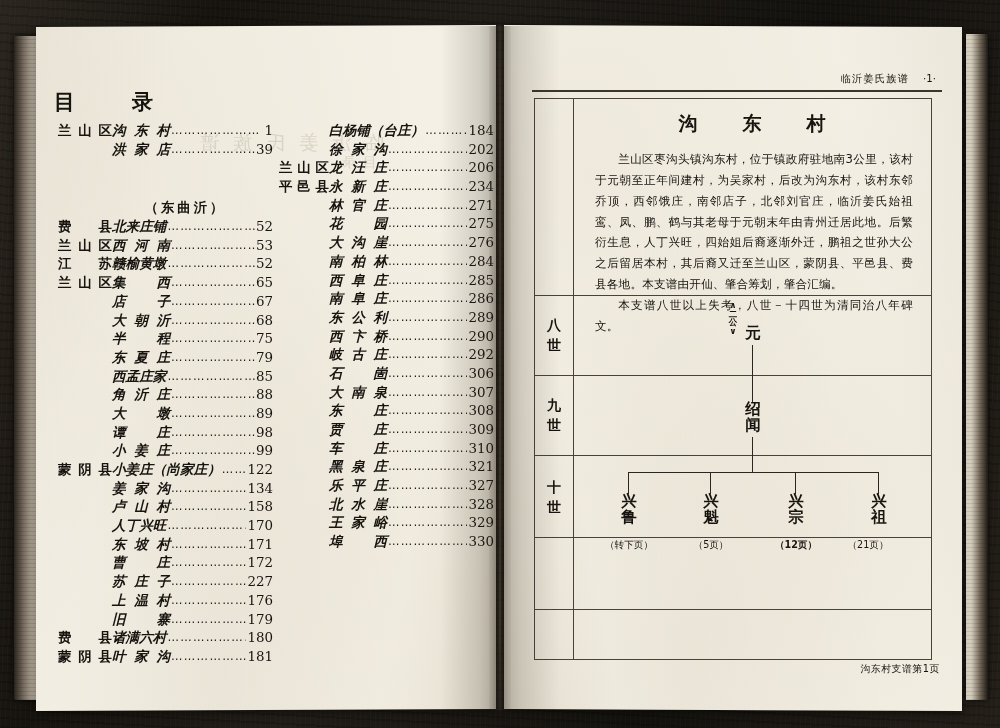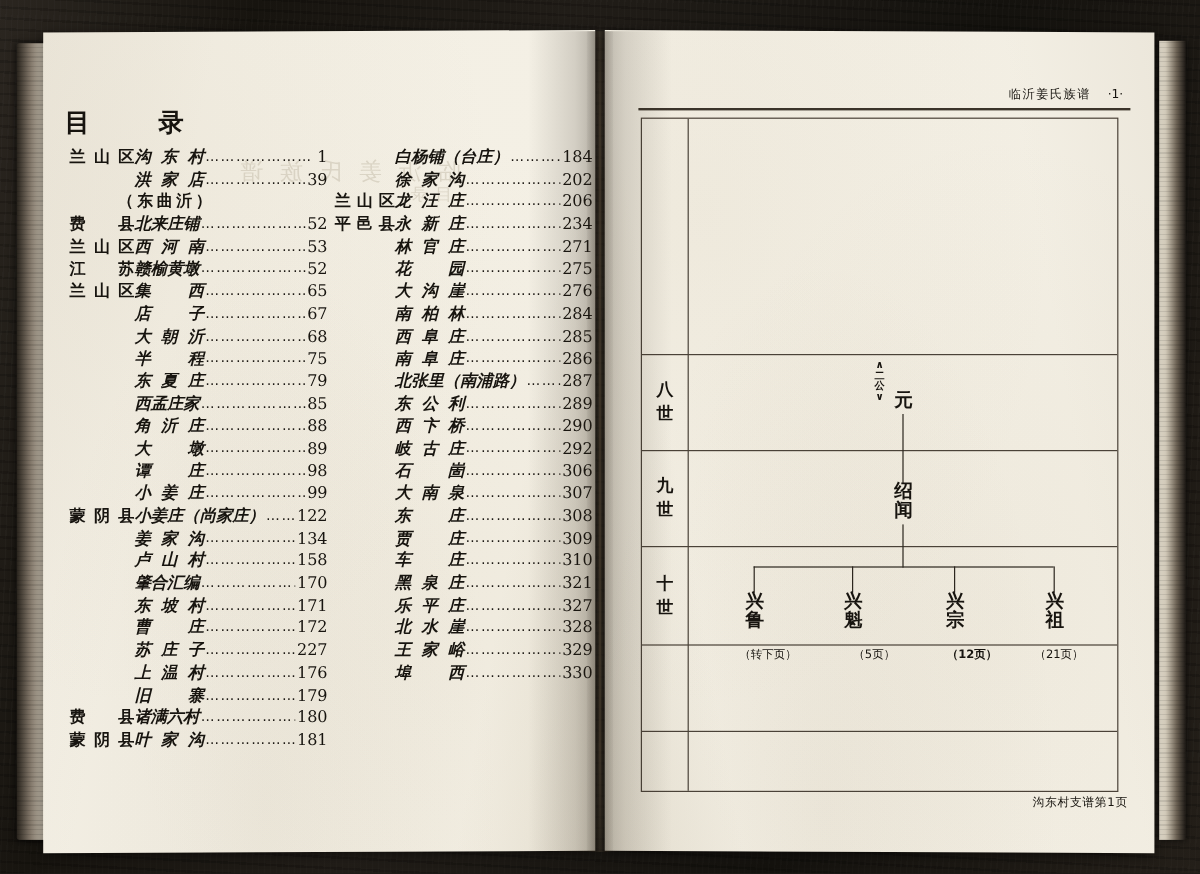--- a/index.html
+++ b/index.html
@@ -133,22 +133,22 @@
     font-size:13.6px; font-weight:600;font-style:italic;
   }
   .w4 { width:58px; }
   .leaders {
     flex:1 1 auto; overflow:hidden; white-space:nowrap;
     letter-spacing:1.3px; font-size:11.5px; color:#1b1712;
     margin:0 1px 0 1px; position:relative; top:-1px;
   }
   .pageno { flex:0 0 auto; font-size:13.4px; font-family:"DejaVu Serif","Liberation Serif",serif; }
   .subhead {
-    height:18.7px; font-size:13.3px; text-align:left; letter-spacing:3px;
-    padding-left:40px; font-weight:600;
+    height:18.7px; font-size:13.3px; text-align:center; letter-spacing:3px;
+    padding-left:40px; font-weight:600;margin-top:40px;
   }
 
   
   .gen-page {
     position:absolute; left:504px; top:26px; width:458px; height:684px;
     color:#17140f;
   }
   .run-head {
     position:absolute; right:26px; top:46px;
     font-size:10.2px; letter-spacing:1.2px; white-space:nowrap;text-align:center;
@@ -198,21 +198,21 @@
   }
   .node span { display:block; }
   .node-mark {
     position:absolute; font-size:8.5px; line-height:1.0; width:14px;
     text-align:center; font-weight:600; letter-spacing:0;
   }
   .node-mark span{ display:block; }
   .vline { position:absolute; width:1.3px; background:#2c261e; }
   .hline { position:absolute; height:1.3px; background:#2c261e; }
   .ref {
-    position:absolute; font-size:9.6px; text-align:right;
+    position:absolute; font-size:9.6px; text-align:center;
     width:70px; margin-left:-35px; white-space:nowrap;
   }
   .foot-note {
     position:absolute; right:22px; bottom:34px;
     font-size:9.8px; letter-spacing:.6px;margin-left:47px;
   }
 </style>
 </head>
 <body>
 
@@ -340,21 +340,21 @@
           <span class="pageno">134</span>
         </div>
         <div class="toc-row">
           <span class="region"></span>
           <span class="name w4">卢山村</span>
           <span class="leaders">…………………</span>
           <span class="pageno">158</span>
         </div>
         <div class="toc-row">
           <span class="region"></span>
-          <span class="name">肇合汇编</span>
+          <span class="name">人丁兴旺</span>
           <span class="leaders">…………………</span>
           <span class="pageno">170</span>
         </div>
         <div class="toc-row">
           <span class="region"></span>
           <span class="name w4">东坡村</span>
           <span class="leaders">…………………</span>
           <span class="pageno">171</span>
         </div>
         <div class="toc-row">
@@ -447,26 +447,20 @@
           <span class="region"></span>
           <span class="name w4">西阜庄</span>
           <span class="leaders">…………………</span>
           <span class="pageno">285</span>
         </div>
         <div class="toc-row">
           <span class="region"></span>
           <span class="name w4">南阜庄</span>
           <span class="leaders">…………………</span>
           <span class="pageno">286</span>
-        </div>
-        <div class="toc-row">
-          <span class="region"></span>
-          <span class="name">北张里（南浦路）</span>
-          <span class="leaders">…………………</span>
-          <span class="pageno">287</span>
         </div>
         <div class="toc-row">
           <span class="region"></span>
           <span class="name w4">东公利</span>
           <span class="leaders">…………………</span>
           <span class="pageno">289</span>
         </div>
         <div class="toc-row">
           <span class="region"></span>
           <span class="name w4">西卞桥</span>
@@ -576,20 +570,27 @@
           <span>世</span>
         </span>
     </div>
     <div class="gen-label" style="top:378px;">
       <span>
           <span>十</span>
           <span>世</span>
         </span>
     </div>
 
+    <div class="title-zone">
+      <div class="chap-title">沟　东　村</div>
+      <div class="body-text">
+        <p>兰山区枣沟头镇沟东村，位于镇政府驻地南3公里，该村于元朝至正年间建村，为吴家村，后改为沟东村，该村东邻乔顶，西邻饿庄，南邻店子，北邻刘官庄，临沂姜氏始祖鸾、凤、鹏、鹤与其老母于元朝末年由青州迁居此地。后繁衍生息，人丁兴旺，四始姐后裔逐渐外迁，鹏祖之世孙大公之后留居本村，其后裔又迁至兰山区，蒙阴县、平邑县、费县各地。本支谱由开仙、肇合筹划，肇合汇编。</p>
+        <p>本支谱八世以上失考，八世－十四世为清同治八年碑文。</p>
+      </div>
+    </div>
 
     <div class="tree">
 
       <div class="node-mark" style="left:153px; top:6px;">
         <span>
             <span>∧</span>
             <span>二</span>
             <span>公</span>
             <span>∨</span>
           </span>

